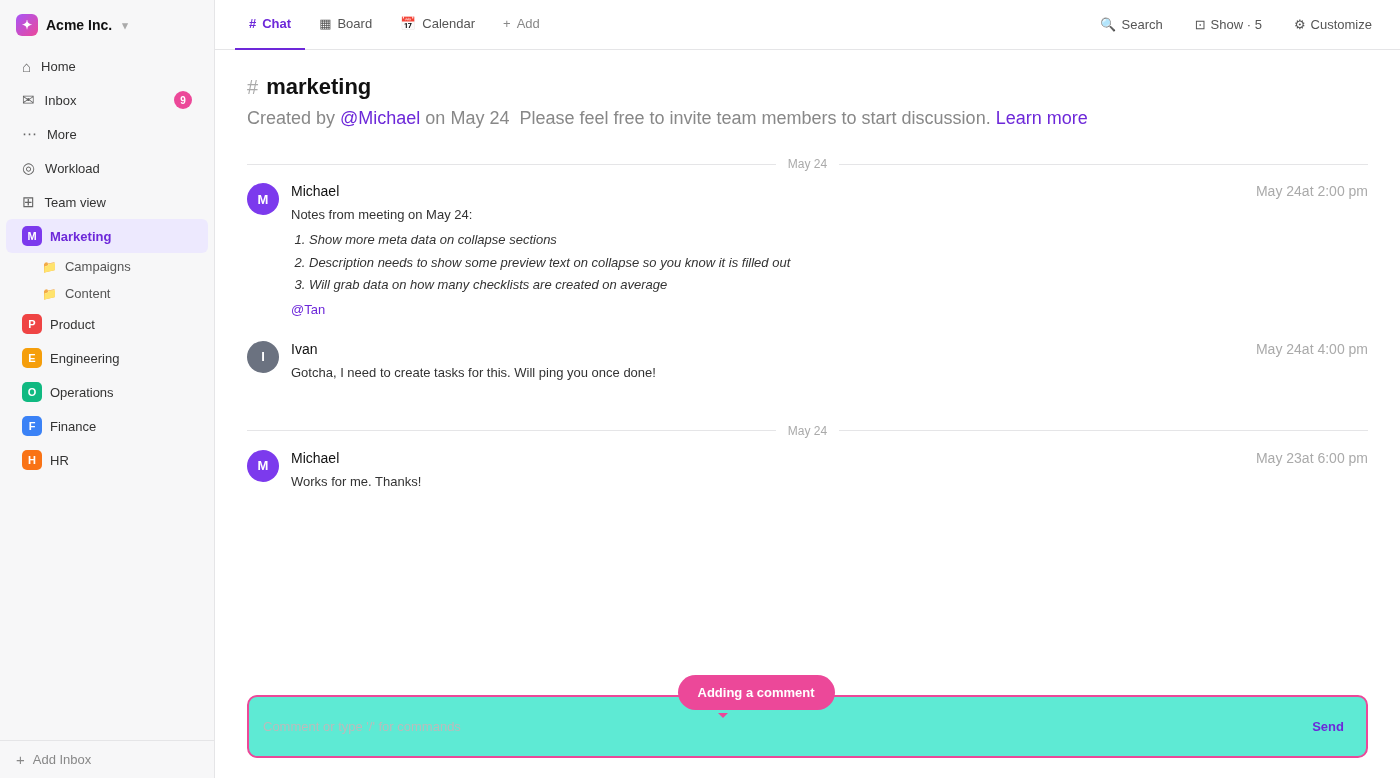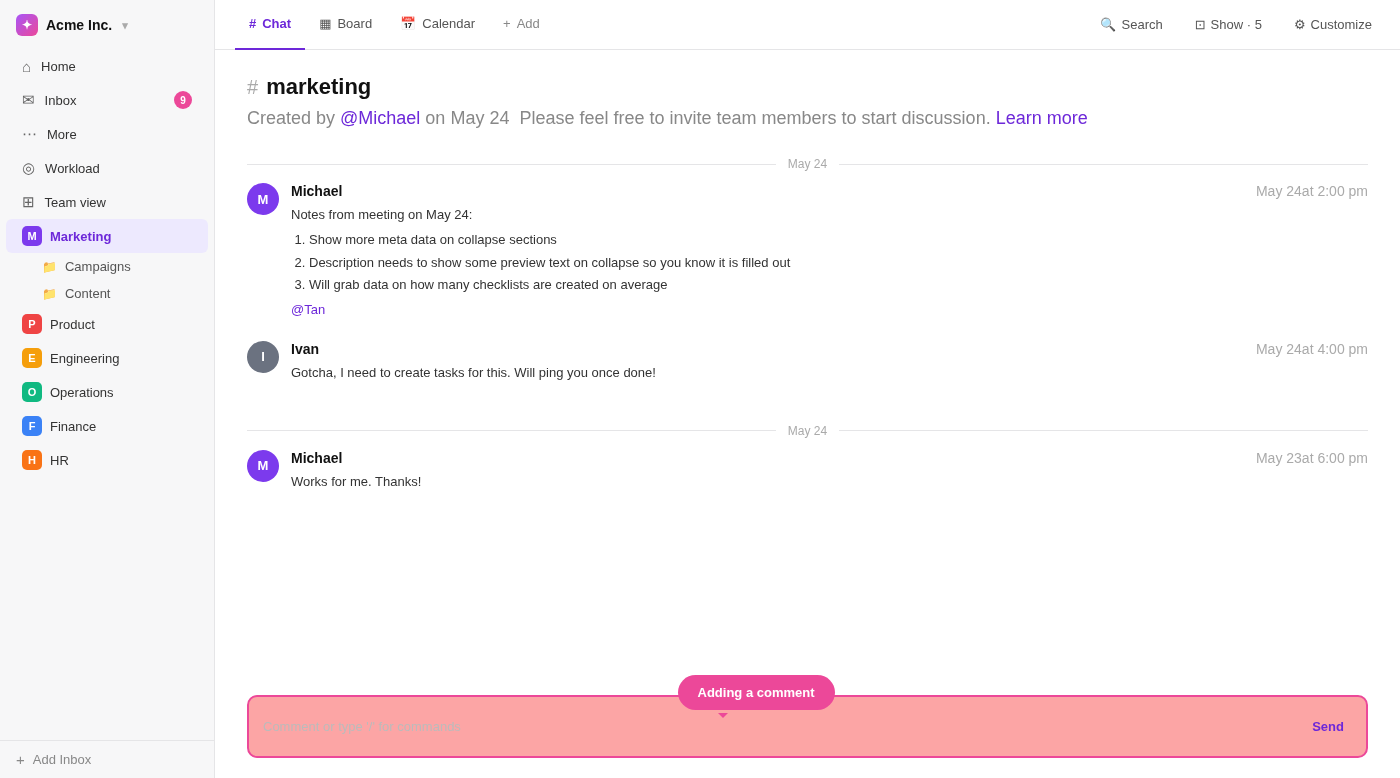--- a/index.html
+++ b/index.html
@@ -171,39 +171,39 @@
       width: 32px; height: 32px;
       border-radius: 50%;
       flex-shrink: 0;
       background: #ddd;
       overflow: hidden;
       display: flex; align-items: center; justify-content: center;
       font-size: 13px; font-weight: 600; color: #555;
     }
     .msg-content { flex: 1; }
     .msg-header { display: flex; align-items: baseline; gap: 10px; justify-content: space-between; margin-bottom: 6px; }
-    .msg-name { font-size: 14px; font-weight: 700; color: #111; }
+    .msg-name { font-size: 14px; font-weight: 400; color: #111; }
     .msg-time { font-size: 14px; color: #aaa; }
     .msg-text { font-size: 13px; color: #333; line-height: 1.6; }
     .msg-text ol { padding-left: 18px; margin: 4px 0; }
-    .msg-text li { margin-bottom: 2px; }
+    .msg-text li { margin-bottom: 2px; font-style: italic; }
     .msg-mention { color: #6d28d9; font-weight: 500; }
 
     
     .composer-wrapper {
       padding: 16px 32px 20px;
       position: relative;
     }
     .composer-box {
       border: 2px solid #ec4899;
       border-radius: 10px;
       display: flex;
       align-items: center;
       padding: 20px 14px;
-      background: #fca5a5;
+      background: #5eead4;
     }
     .composer-input {
       flex: 1;
       border: none;
       outline: none;
       font-size: 13px;
       color: #333;
       background: transparent;
     }
     .composer-input::placeholder { color: #bbb; }

